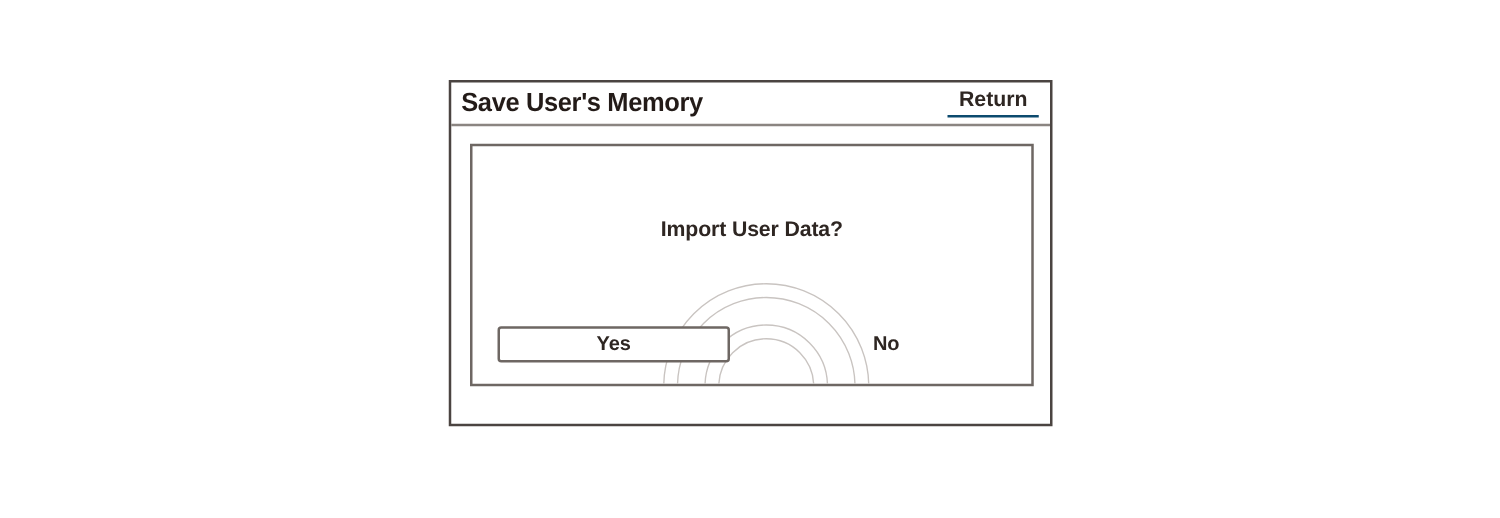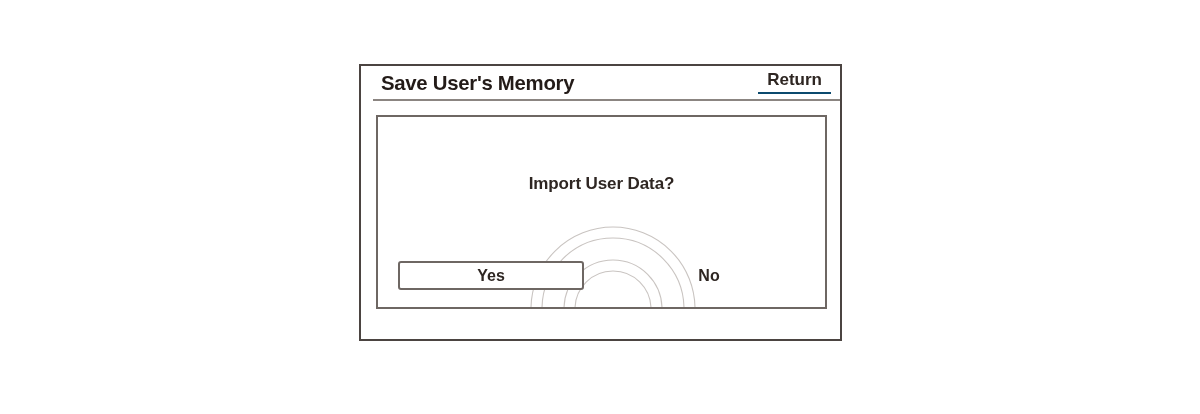--- a/index.html
+++ b/index.html
@@ -25,21 +25,21 @@
     width: 483px;
     height: 277px;
     box-sizing: border-box;
     border: 2px solid #4b4441;
     background: #ffffff;
   }
 
   
   #title-bar {
     position: absolute;
-    left: 12px;
+    left: 0;
     top: 0;
     right: 0;
     height: 35px;
     box-sizing: border-box;
     border-bottom: 2px solid #8b8581;
     display: flex;
     align-items: center;
     justify-content: space-between;
     padding: 0 8px 0 8px;
   }

